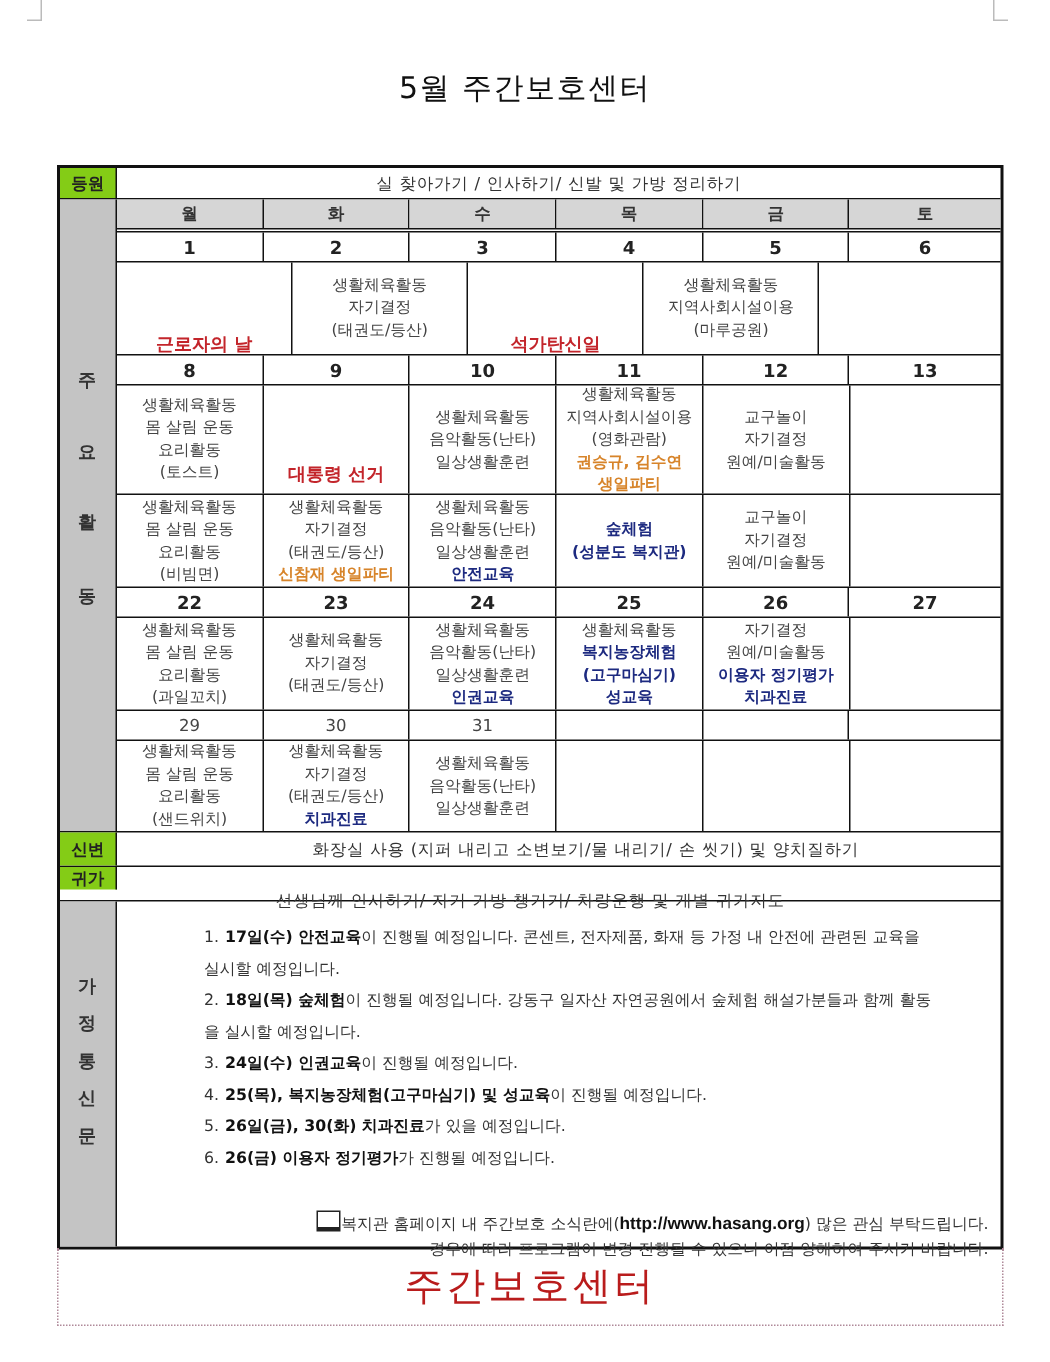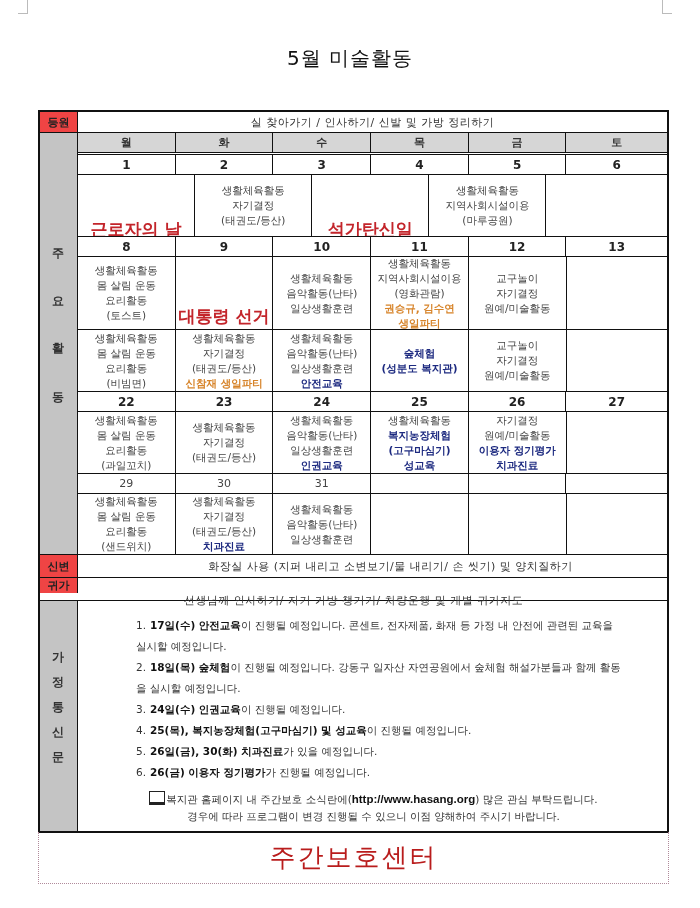--- a/index.html
+++ b/index.html
@@ -3,56 +3,56 @@
 <meta charset="utf-8">
 <style>
   * { box-sizing: border-box; margin: 0; padding: 0; }
   body { width: 700px; height: 908px; background: #fff; position: relative; font-family: "DejaVu Sans", sans-serif; color: #222; overflow: hidden; }
   .corner { position: absolute; border-color: #bbb; border-style: solid; width: 10px; height: 14px; }
   .corner.tl { left: 18px; top: 0; border-width: 0 1px 1px 0; }
   .corner.tr { left: 662px; top: 0; border-width: 0 0 1px 1px; }
   .title { position: absolute; left: 0; width: 700px; top: 45px; text-align: center; font-size: 20px; letter-spacing: 1px; color: #111; }
   .tbl { position: absolute; left: 38px; top: 110px; width: 631px; border: 2px solid #111; }
   .row { display: flex; border-bottom: 1px solid #111; }
-  .lbl { width: 38px; background: #ef4444; border-right: 1px solid #111; font-size: 11px; font-weight: bold; display: flex; align-items: center; justify-content: center; color: #222; flex-shrink: 0; }
+  .lbl { width: 38px; background: #84cc16; border-right: 1px solid #111; font-size: 11px; font-weight: bold; display: flex; align-items: center; justify-content: center; color: #222; flex-shrink: 0; }
   .wide { flex: 1; display: flex; align-items: center; justify-content: center; font-size: 11px; color: #333; letter-spacing: 0.5px; }
   .mid { display: flex; border-bottom: 1px solid #111; }
   .midlbl { width: 38px; background: #c4c4c4; border-right: 1px solid #111; flex-shrink: 0; position: relative; }
   .vch { position: absolute; left: 0; width: 36px; text-align: center; font-size: 12px; font-weight: bold; color: #333; }
   .grid { flex: 1; display: flex; flex-direction: column; }
   .dayhdr { display: flex; height: 22px; border-bottom: 3px double #111; }
   .dayhdr div { flex: 1; background: #d6d6d6; border-right: 1px solid #111; display: flex; align-items: center; justify-content: center; font-size: 11px; font-weight: bold; color: #333; }
   .dayhdr div:last-child { border-right: none; flex: 1.04; }
   .daterow { display: flex; height: 20px; border-bottom: 1px solid #111; }
   .daterow div { flex: 1; border-right: 1px solid #111; display: flex; align-items: center; justify-content: center; font-size: 12px; font-weight: bold; color: #222; }
   .daterow div:last-child { border-right: none; flex: 1.04; }
   .daterow.light div { font-weight: normal; font-size: 11px; color: #444; }
   .cellrow { display: flex; border-bottom: 1px solid #111; }
   .cellrow:last-child { border-bottom: none; }
   .cell { flex: 1; border-right: 1px solid #111; display: flex; flex-direction: column; align-items: center; justify-content: center; font-size: 10.5px; line-height: 15px; text-align: center; color: #444; padding: 0 2px; overflow: hidden; }
   .cell:last-child { border-right: none; flex: 1.04; }
-  .red { color: #c3252b; font-weight: bold; font-size: 17px; margin-top: 47px; }
+  .red { color: #c3252b; font-weight: bold; font-size: 12px; margin-top: 47px; }
   .navy { color: #1d2a80; font-weight: bold; }
   .orange { color: #d7842a; font-weight: bold; }
   .notice { flex: 1; padding: 14px 8px 6px 10px; font-size: 10.5px; color: #333; }
   .ni { line-height: 21px; margin-left: 48px; }
   .ni .num { display: inline-block; width: 14px; }
   .ni b { color: #111; }
-  .foot { text-align: center; line-height: 17px; margin-top: 8px; }
+  .foot { text-align: right; line-height: 17px; margin-top: 24px; }
   .pcicon { display: inline-block; width: 16px; height: 14px; border: 1.5px solid #222; border-bottom-width: 3px; vertical-align: -2px; margin-right: 1px; }
   .url { font-weight: bold; font-family: "Liberation Sans", sans-serif; font-size: 11.5px; color: #111; }
   .footer { position: absolute; left: 38px; top: 832px; width: 631px; height: 52px; border: 1px dotted #b08a9a; border-top: none; display: flex; align-items: center; justify-content: center; font-size: 26px; font-weight: normal; color: #b91c1c; letter-spacing: 2px; }
 </style>
 </head>
 <body>
 
 <div class="corner tl"></div>
 <div class="corner tr"></div>
 
-<div class="title">5월 미술활동</div>
+<div class="title">5월 주간보호센터</div>
 
 <div class="tbl">
   <div class="row" style="height:21px;">
     <div class="lbl">등원</div>
     <div class="wide">실 찾아가기 / 인사하기/ 신발 및 가방 정리하기</div>
   </div>
 
   <div class="mid">
     <div class="midlbl">
       <div class="vch" style="top:112px;">주</div>

